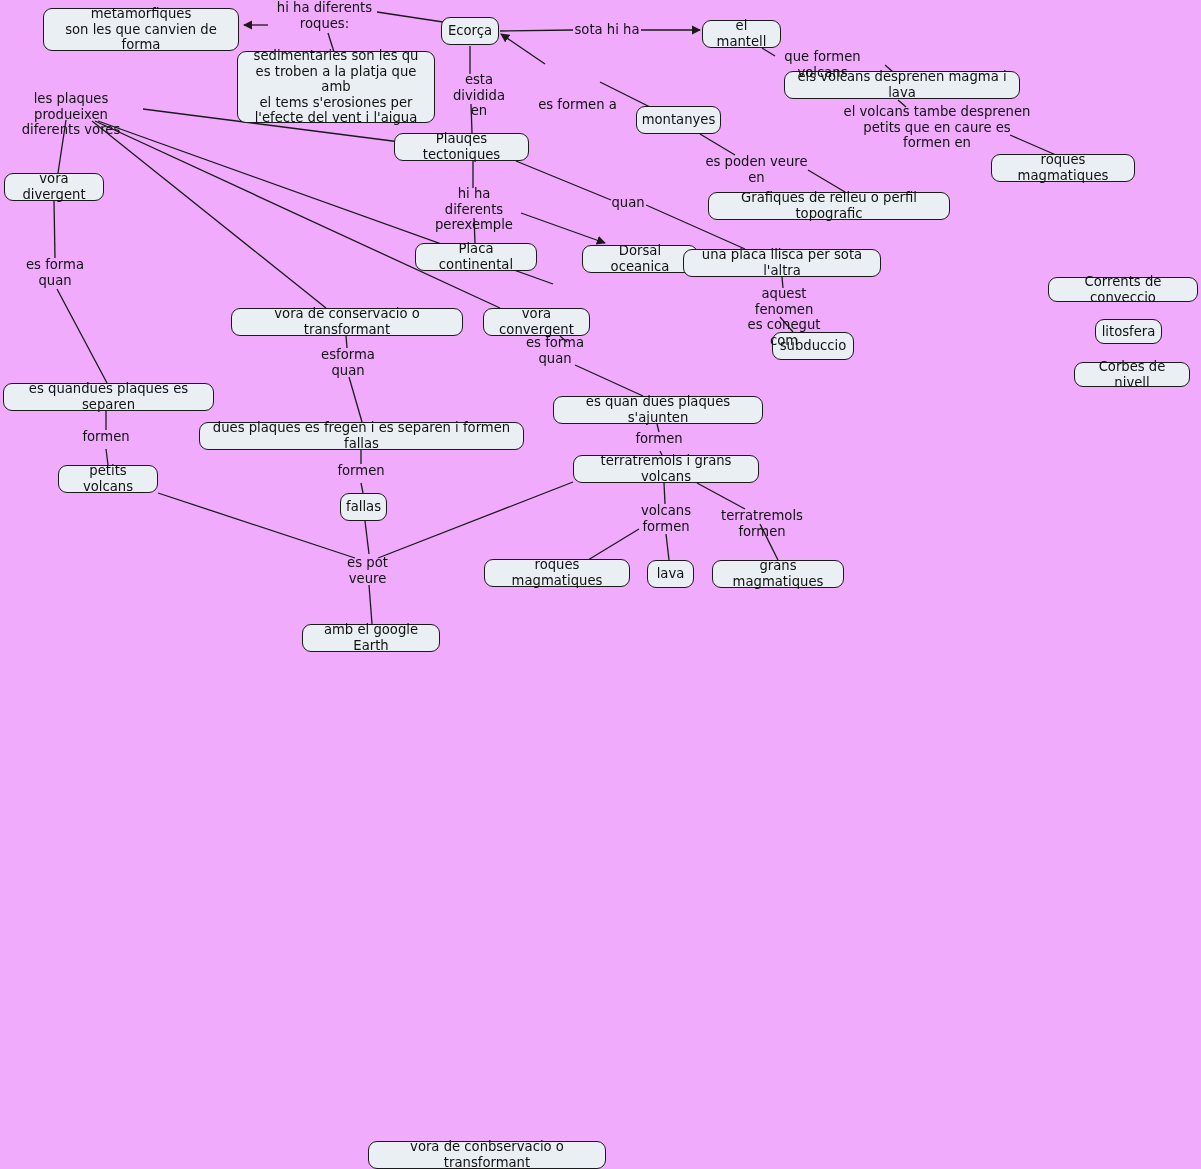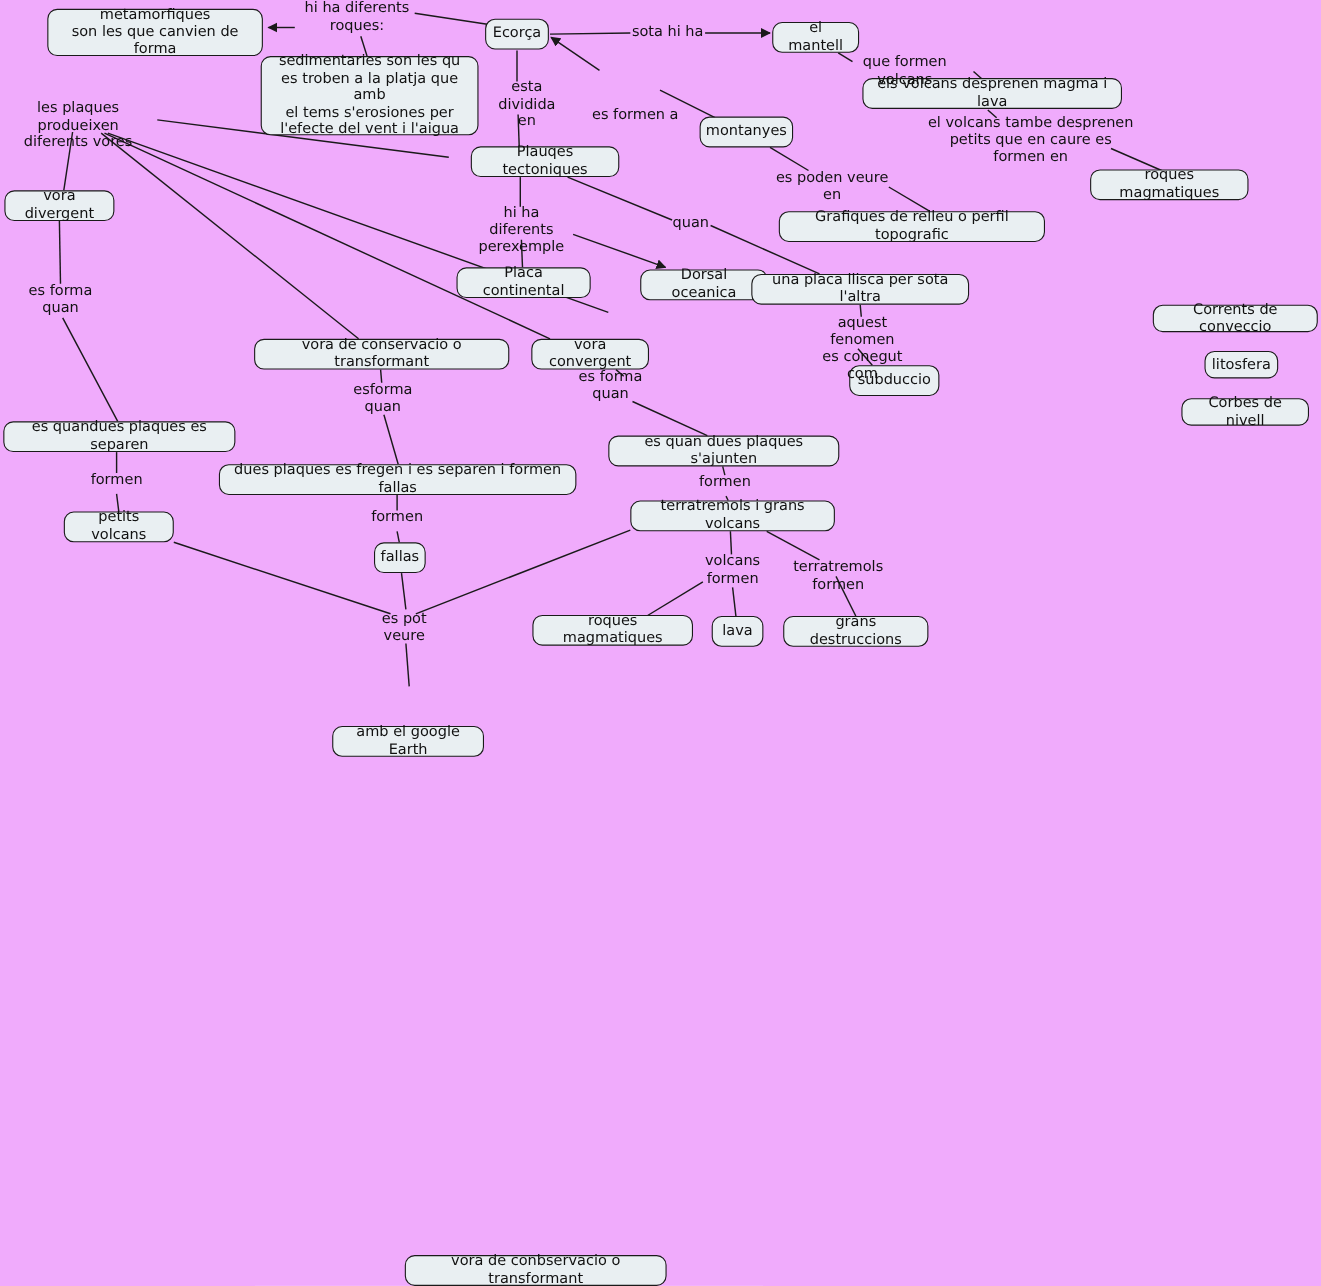--- a/index.html
+++ b/index.html
@@ -101,39 +101,39 @@
 son les que canvien de forma</div>
       <div class="node" style="left: 237px; top: 51px; width: 198px; height: 72px;">sedimentaries son les qu
 es troben a la platja que amb
 el tems s'erosiones per
 l'efecte del vent i l'aigua</div>
       <div class="node" style="left: 441px; top: 17px; width: 58px; height: 28px;">Ecorça</div>
       <div class="node" style="left: 702px; top: 20px; width: 79px; height: 28px;">el mantell</div>
       <div class="node" style="left: 784px; top: 71px; width: 236px; height: 28px;">els volcans desprenen magma i lava</div>
       <div class="node" style="left: 991px; top: 154px; width: 144px; height: 28px;">roques magmatiques</div>
       <div class="node" style="left: 636px; top: 106px; width: 85px; height: 28px;">montanyes</div>
-      <div class="node" style="left: 428px; top: 133px; width: 135px; height: 28px;">Plauqes tectoniques</div>
+      <div class="node" style="left: 394px; top: 133px; width: 135px; height: 28px;">Plauqes tectoniques</div>
       <div class="node" style="left: 708px; top: 192px; width: 242px; height: 28px;">Grafiques de relleu o perfil topografic</div>
       <div class="node" style="left: 415px; top: 243px; width: 122px; height: 28px;">Placa continental</div>
       <div class="node" style="left: 555px; top: 245px; width: 116px; height: 28px; margin-left: 27px;">Dorsal oceanica</div>
       <div class="node" style="left: 683px; top: 249px; width: 198px; height: 28px;">una placa llisca per sota l'altra</div>
       <div class="node" style="left: 772px; top: 332px; width: 82px; height: 28px;">subduccio</div>
       <div class="node" style="left: 4px; top: 173px; width: 100px; height: 28px;">vora divergent</div>
       <div class="node" style="left: 231px; top: 308px; width: 232px; height: 28px;">vora de conservacio o transformant</div>
       <div class="node" style="left: 483px; top: 308px; width: 107px; height: 28px;">vora convergent</div>
       <div class="node" style="left: 3px; top: 383px; width: 211px; height: 28px;">es quandues plaques es separen</div>
       <div class="node" style="left: 199px; top: 422px; width: 325px; height: 28px;">dues plaques es fregen i es separen i formen fallas</div>
       <div class="node" style="left: 553px; top: 396px; width: 210px; height: 28px;">es quan dues plaques s'ajunten</div>
       <div class="node" style="left: 58px; top: 465px; width: 100px; height: 28px;">petits volcans</div>
       <div class="node" style="left: 340px; top: 493px; width: 47px; height: 28px;">fallas</div>
       <div class="node" style="left: 573px; top: 455px; width: 186px; height: 28px;">terratremols i grans volcans</div>
       <div class="node" style="left: 484px; top: 559px; width: 146px; height: 28px;">roques magmatiques</div>
       <div class="node" style="left: 647px; top: 560px; width: 47px; height: 28px;">lava</div>
-      <div class="node" style="left: 712px; top: 560px; width: 132px; height: 28px;">grans destruccions</div>
-      <div class="node" style="left: 302px; top: 624px; width: 138px; height: 28px; margin-top: 36px;">amb el google Earth</div>
+      <div class="node" style="left: 712px; top: 560px; width: 132px; height: 28px;">grans magmatiques</div>
+      <div class="node" style="left: 302px; top: 624px; width: 138px; height: 28px;">amb el google Earth</div>
       <div class="node" style="left: 1048px; top: 277px; width: 150px; height: 25px;">Corrents de conveccio</div>
       <div class="node" style="left: 1095px; top: 319px; width: 67px; height: 25px;">litosfera</div>
       <div class="node" style="left: 1074px; top: 362px; width: 116px; height: 25px;">Corbes de nivell</div>
       <div class="node" style="left: 368px; top: 1141px; width: 238px; height: 28px;">vora de conbservacio o transformant</div>
     </div>
   <div id="label-layer">
       <div class="link-label" style="left: 272px; top: 0px; width: 105px;">hi ha diferents
 roques:</div>
       <div class="link-label" style="left: 573px; top: 22px; width: 68px;">sota hi ha</div>
       <div class="link-label" style="left: 536px; top: 66px; width: 83px; margin-top: 31px;">es formen a</div>

